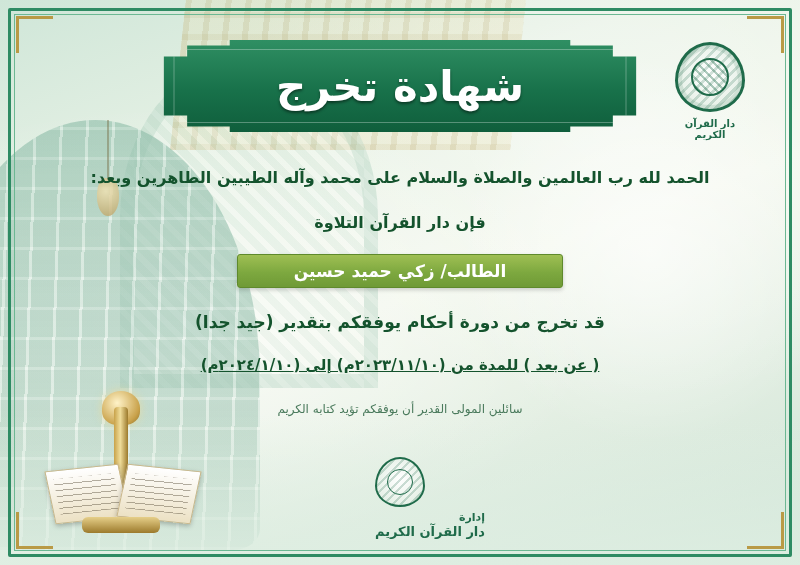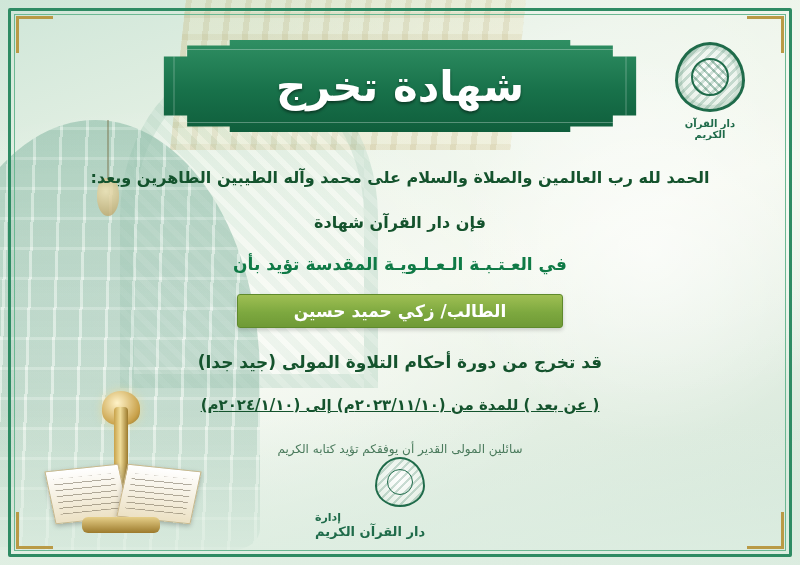--- a/index.html
+++ b/index.html
@@ -261,21 +261,21 @@
     font-weight: normal;
   }
 
   
   .footer-seal {
     position: absolute;
     left: 50%;
     transform: translateX(-50%);
     bottom: 26px;
     width: 170px;
-    text-align: left;
+    text-align: right;
   }
   .seal-badge {
     width: 46px;
     height: 46px;
     margin: 0 auto 4px;
     border-radius: 50% 50% 50% 50% / 58% 58% 42% 42%;
     border: 2px solid #1f6b4a;
     background:
       repeating-linear-gradient(135deg, rgba(31,107,74,0.22) 0 2px, rgba(255,255,255,0) 2px 6px),
       radial-gradient(circle at 50% 45%, #ffffff 0%, #e7f1e8 70%);
@@ -392,26 +392,25 @@
     <div class="logo-caption">دار القرآن الكريم</div>
   </div>
 
   <div class="title-banner">
     <div class="banner-shape"></div>
     <div class="banner-title">شهادة تخرج</div>
   </div>
 
   <div class="body-text">
     <div class="line line-basmala">الحمد لله رب العالمين والصلاة والسلام على محمد وآله الطيبين الطاهرين وبعد:</div>
-    <div class="line line-org1">فإن دار القرآن شهادة</div>
-    <div class="line line-org2">في العـتـبـة الـعـلـويـة المقدسة تؤيد بأن</div>
+    <div class="line line-org1">فإن دار القرآن التلاوة</div>
     <div>
       <span class="name-plate">الطالب/ زكي حميد حسين</span>
     </div>
-    <div class="line line-grade">قد تخرج من دورة أحكام التلاوة المولى (جيد جدا)</div>
+    <div class="line line-grade">قد تخرج من دورة أحكام يوفقكم بتقدير (جيد جدا)</div>
     <div class="line line-period">( عن بعد ) للمدة من (٢٠٢٣/١١/١٠م) إلى (٢٠٢٤/١/١٠م)</div>
     <div class="line line-dua">سائلين المولى القدير أن يوفقكم تؤيد كتابه الكريم</div>
   </div>
 
   <div class="quran-art">
     <div class="stand-finial"></div>
     <div class="stand-post"></div>
     <div class="book-left">
       <div class="page-lines"></div>
     </div>

